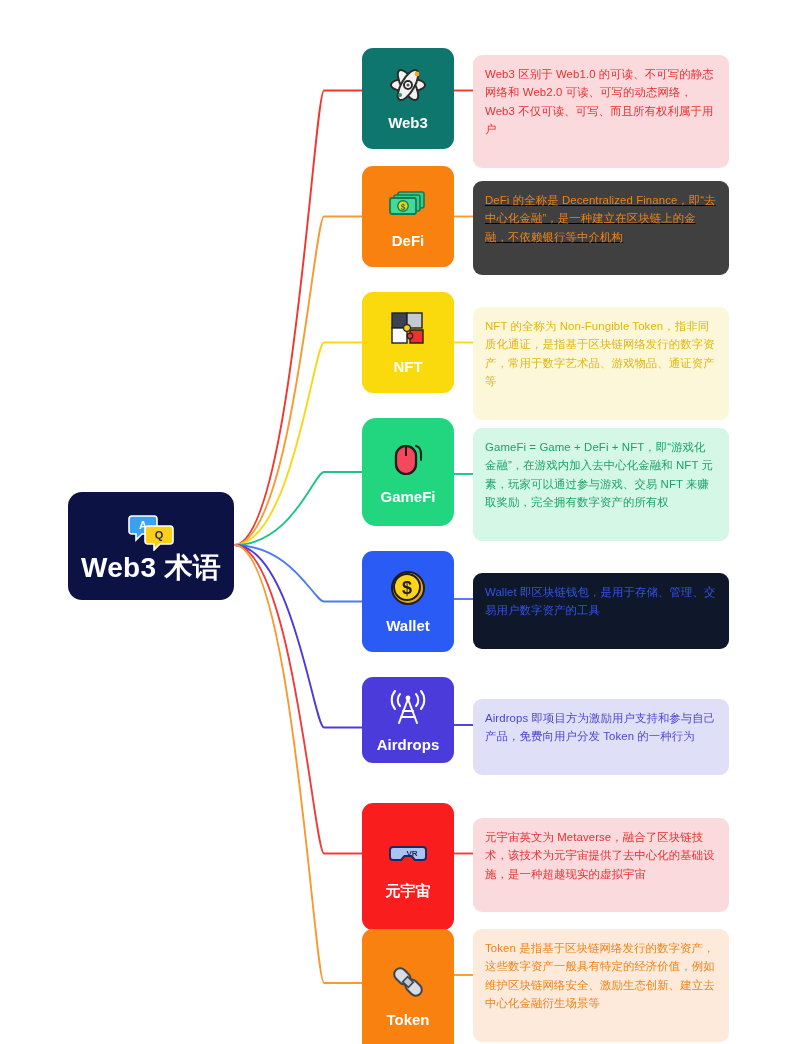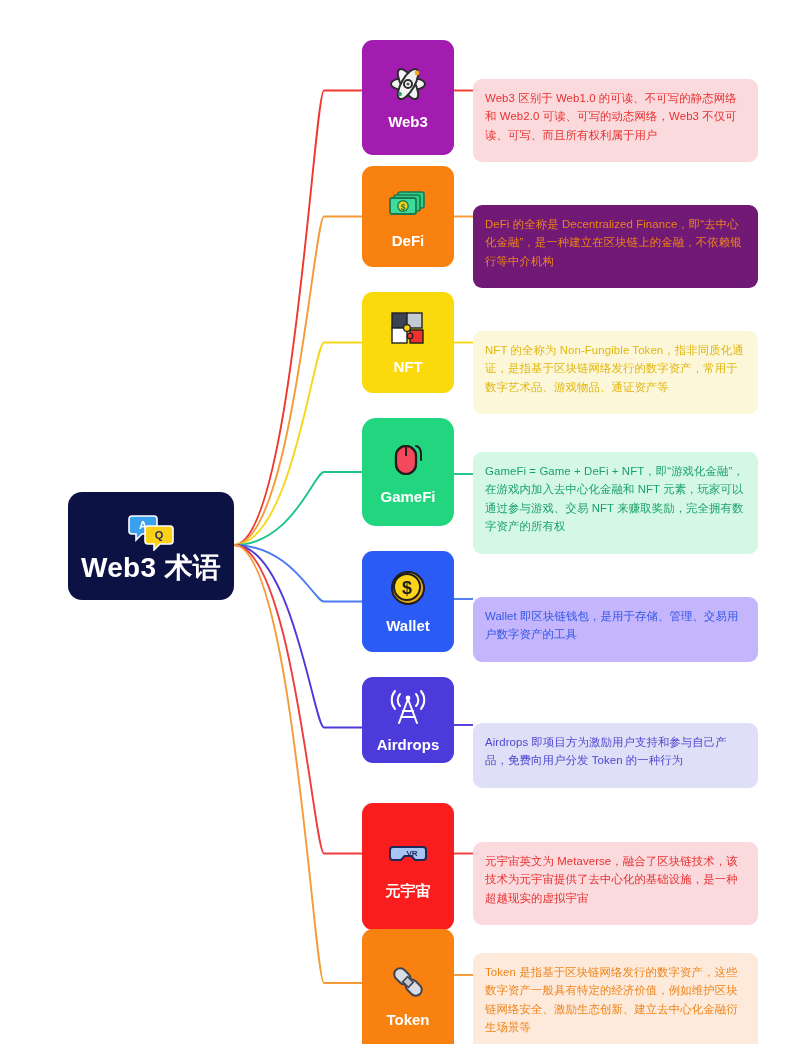--- a/index.html
+++ b/index.html
@@ -84,23 +84,22 @@
     font-weight: bold;
     margin-top: 10px;
     line-height: 1.1;
     white-space: nowrap;
   }
   .desc-box {
     position: absolute;
     left: 111px;
     border-radius: 9px;
     box-sizing: border-box;
-    padding: 10px 12px 18px 12px;
-    width: 285px;
-    margin-top: 24px;
+    padding: 10px 12px 29px 12px;
+    width: 256px;
   }
   .desc-text {
     font-size: 11.4px;
     line-height: 1.62;
     font-weight: 500;
     margin: 0;
     letter-spacing: .1px;
   }
 </style>
 </head>
@@ -134,21 +133,21 @@
         <text x="15" y="16" font-size="11" font-weight="bold" fill="#ffffff" text-anchor="middle" font-family="Liberation Sans, sans-serif">A</text>
         <path d="M20 13h22a3 3 0 0 1 3 3v12a3 3 0 0 1-3 3H32l-6 6v-6h-6a3 3 0 0 1-3-3V16a3 3 0 0 1 3-3z" fill="#fcd017" stroke="#ffffff" stroke-width="1.6"></path>
         <text x="31" y="26" font-size="11" font-weight="bold" fill="#1d2a5c" text-anchor="middle" font-family="Liberation Sans, sans-serif">Q</text>
       </svg>
     </span>
     <span class="root-label">Web3 术语</span>
   </div>
 
   <div id="branches">
       <div class="branch" style="top: 0px;">
-    <div class="node-box" style="top:40px;height:115px;background:#a21caf;">
+    <div class="node-box" style="top:48px;height:101px;background:#0f766e;">
       <span class="node-icon"><svg viewBox="0 0 40 40" width="40" height="40" xmlns="http://www.w3.org/2000/svg">
         <g stroke="#2b2b2b" stroke-width="2" fill="#f2f2f2">
           <ellipse cx="20" cy="20" rx="17" ry="6.5"></ellipse>
           <ellipse cx="20" cy="20" rx="17" ry="6.5" transform="rotate(60 20 20)"></ellipse>
           <ellipse cx="20" cy="20" rx="17" ry="6.5" transform="rotate(120 20 20)"></ellipse>
         </g>
         <circle cx="20" cy="20" r="4" fill="#ffffff" stroke="#2b2b2b" stroke-width="2"></circle>
         <circle cx="20" cy="20" r="1.6" fill="#555"></circle>
         <circle cx="29" cy="9" r="2.4" fill="#f9a825"></circle>
         <circle cx="12" cy="30" r="2" fill="#2e9e5b"></circle>
@@ -163,21 +162,21 @@
     <div class="node-box" style="top:166px;height:101px;background:#f98110;">
       <span class="node-icon"><svg viewBox="0 0 40 40" width="40" height="40" xmlns="http://www.w3.org/2000/svg">
         <rect x="10" y="9" width="26" height="16" rx="2" fill="#2fcf8e" stroke="#1a7a4e" stroke-width="1.6"></rect>
         <rect x="6" y="12" width="26" height="16" rx="2" fill="#2fcf8e" stroke="#1a7a4e" stroke-width="1.6"></rect>
         <rect x="2" y="15" width="26" height="16" rx="2" fill="#3ddb9c" stroke="#1a7a4e" stroke-width="1.8"></rect>
         <circle cx="15" cy="23" r="5.2" fill="#f7d417" stroke="#1a7a4e" stroke-width="1.4"></circle>
         <text x="15" y="27" font-size="8.5" font-weight="bold" fill="#1a7a4e" text-anchor="middle" font-family="Liberation Sans, sans-serif">$</text>
       </svg></span>
       <span class="node-label">DeFi</span>
     </div>
-    <div class="desc-box" style="top:181px;min-height:71px;background:#701a75;">
+    <div class="desc-box" style="top:181px;min-height:71px;background:#404040;text-decoration:underline;">
       <p class="desc-text" style="color:#ef8318;">DeFi 的全称是 Decentralized Finance，即“去中心化金融”，是一种建立在区块链上的金融，不依赖银行等中介机构</p>
     </div>
       </div>
       <div class="branch" style="top: 0px;">
     <div class="node-box" style="top:292px;height:101px;background:#fada0c;">
       <span class="node-icon"><svg viewBox="0 0 40 40" width="40" height="40" xmlns="http://www.w3.org/2000/svg">
         <rect x="4" y="4" width="15" height="15" fill="#3c4454" stroke="#222" stroke-width="1.4"></rect>
         <rect x="19" y="4" width="15" height="15" fill="#c3cad4" stroke="#222" stroke-width="1.4"></rect>
         <rect x="4" y="19" width="15" height="15" fill="#ffffff" stroke="#222" stroke-width="1.4"></rect>
         <circle cx="19" cy="19" r="3.4" fill="#fcd017" stroke="#222" stroke-width="1.2"></circle>
@@ -206,21 +205,21 @@
       </div>
       <div class="branch" style="top: 0px;">
     <div class="node-box" style="top:551px;height:101px;background:#2a5bf5;">
       <span class="node-icon"><svg viewBox="0 0 40 40" width="40" height="40" xmlns="http://www.w3.org/2000/svg">
         <circle cx="20" cy="20" r="16" fill="#e8a913" stroke="#1e1e1e" stroke-width="2"></circle>
         <circle cx="19" cy="19" r="13" fill="#fcd41a" stroke="#1e1e1e" stroke-width="2"></circle>
         <text x="19" y="26" font-size="18" font-weight="bold" fill="#1e1e1e" text-anchor="middle" font-family="Liberation Sans, sans-serif">$</text>
       </svg></span>
       <span class="node-label">Wallet</span>
     </div>
-    <div class="desc-box" style="top:573px;min-height:52px;background:#c4b5fd;">
+    <div class="desc-box" style="top:573px;min-height:52px;background:#0f172a;">
       <p class="desc-text" style="color:#3256e6;">Wallet 即区块链钱包，是用于存储、管理、交易用户数字资产的工具</p>
     </div>
       </div>
       <div class="branch" style="top: 0px;">
     <div class="node-box" style="top:677px;height:86px;background:#4c3bdb;">
       <span class="node-icon"><svg viewBox="0 0 40 40" width="40" height="40" xmlns="http://www.w3.org/2000/svg">
         <g fill="none" stroke="#ffffff" stroke-width="2" stroke-linecap="round">
           <path d="M12 7a9 9 0 0 0 0 12"></path>
                 <path d="M7 4a14 14 0 0 0 0 18"></path>
           <path d="M28 7a9 9 0 0 1 0 12"></path>

